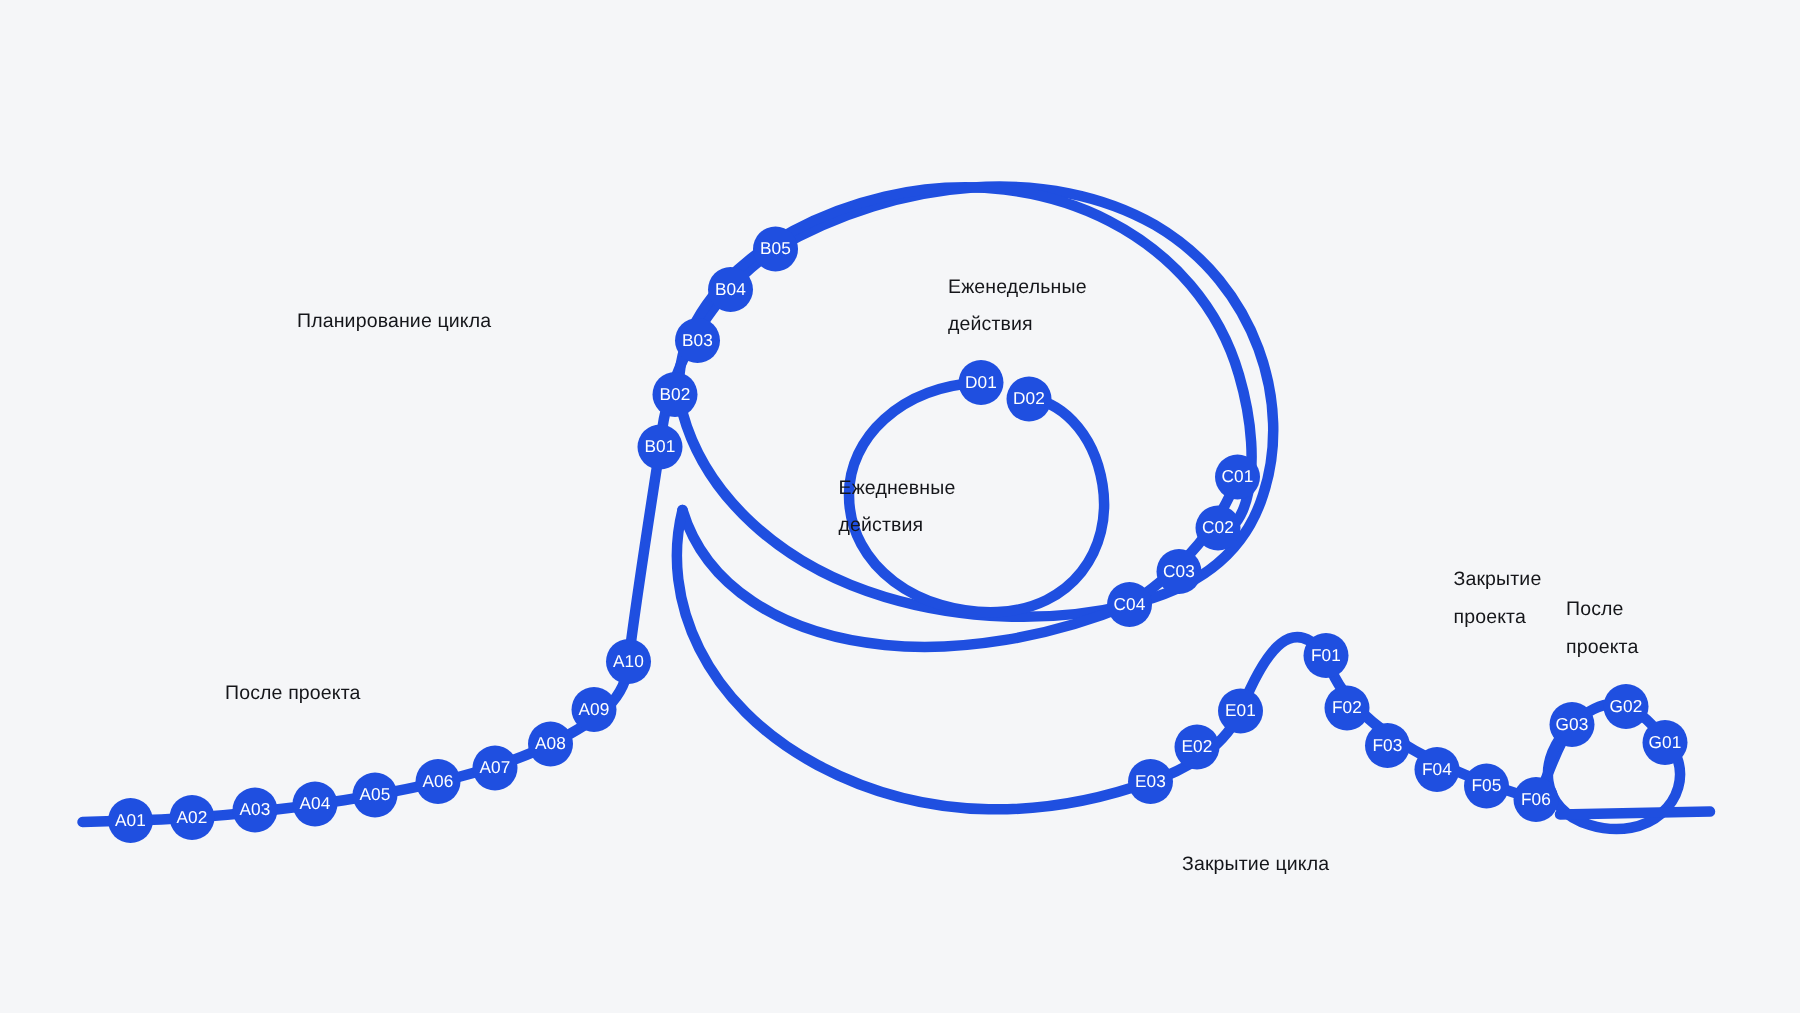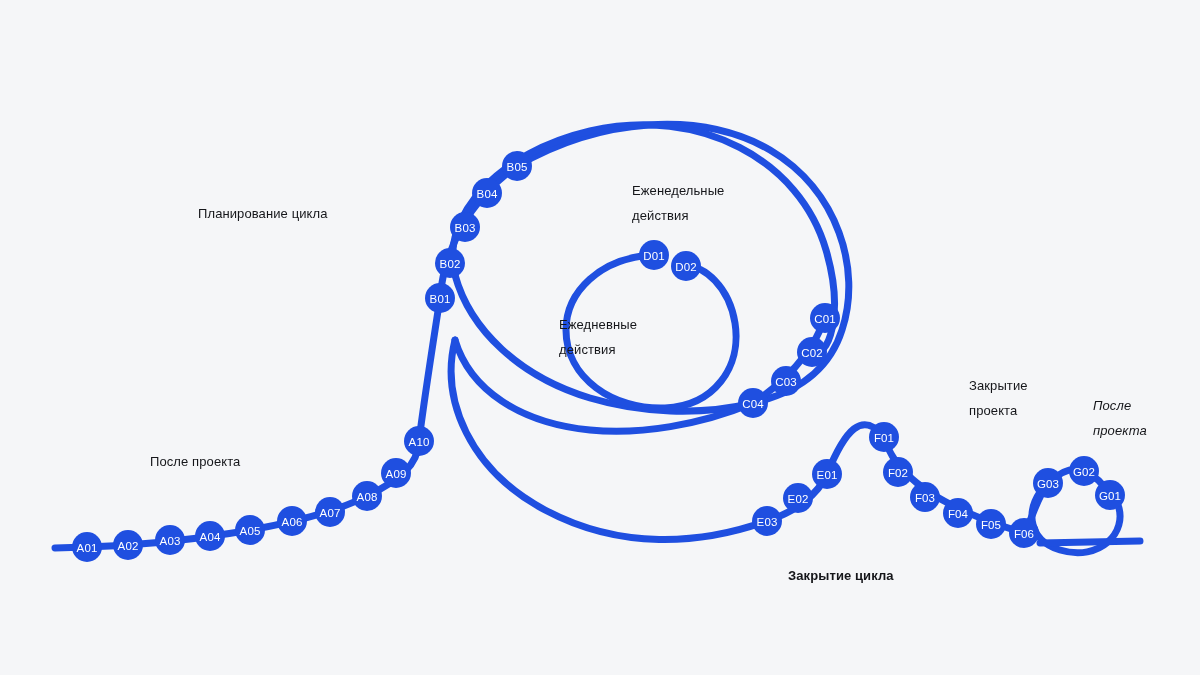--- a/index.html
+++ b/index.html
@@ -233,18 +233,18 @@
 
   <div id="labels-layer">
       <div class="section-label" style="left: 150px; top: 449px; color: rgb(21, 22, 26);">После проекта</div>
       <div class="section-label" style="left: 198px; top: 201px; color: rgb(21, 22, 26);">Планирование цикла</div>
       <div class="section-label" style="left: 632px; top: 178px; color: rgb(21, 22, 26);">Еженедельные
 действия</div>
       <div class="section-label" style="left: 559px; top: 312px; color: rgb(21, 22, 26);">Ежедневные
 действия</div>
       <div class="section-label" style="left: 921px; top: 373px; color: rgb(21, 22, 26); margin-left: 48px;">Закрытие
 проекта</div>
-      <div class="section-label" style="left: 1093px; top: 393px; color: rgb(21, 22, 26); font-style: italic;">После
+      <div class="section-label" style="left: 1044px; top: 393px; color: rgb(21, 22, 26);">После
 проекта</div>
-      <div class="section-label" style="left: 788px; top: 563px; color: rgb(21, 22, 26); font-weight: bold;">Закрытие цикла</div>
+      <div class="section-label" style="left: 788px; top: 563px; color: rgb(21, 22, 26);">Закрытие цикла</div>
     </div>
 
 </div>
 
 </body></html>

